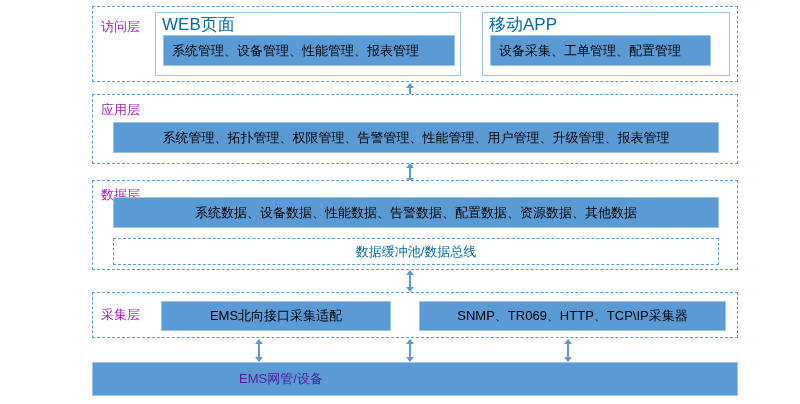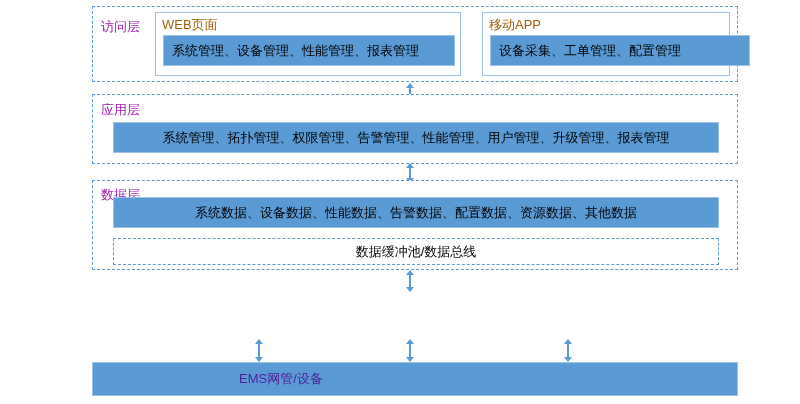--- a/index.html
+++ b/index.html
@@ -42,33 +42,33 @@
   .blue-box.left{justify-content:flex-start;padding-left:8px;}
 
   .white-card{
     position:absolute;
     background:#ffffff;
     border:1px solid #9DC3E6;
     box-sizing:border-box;
   }
   .card-title{
     position:absolute;
-    font-size:13px;
-    color:#a16207;
+    font-size:17px;
+    color:#0369a1;
     line-height:15px;
     white-space:nowrap;
   }
 
   .dashed-box{
     position:absolute;
     background:#ffffff;
     border:1px dashed #5B9BD5;
     box-sizing:border-box;
     display:flex;align-items:center;justify-content:center;
-    font-size:13px;color:#000000;white-space:nowrap;
+    font-size:13px;color:#0369a1;white-space:nowrap;
   }
 
   
   #bottom-bar{
     position:absolute;
     background:#5B9BD5;
     border:1px solid #9DC3E6;
     box-sizing:border-box;
   }
   .bottom-item{
@@ -102,21 +102,21 @@
   <div class="layer" style="left:92px;top:6px;width:646px;height:76px;">
     <div class="layer-label" style="left:8px;top:12px;">访问层</div>
 
     <div class="white-card" style="left:62px;top:5px;width:306px;height:64px;">
       <div class="card-title" style="left:6px;top:4px;">WEB页面</div>
       <div class="blue-box left" style="left:7px;top:22px;width:292px;height:31px;">系统管理、设备管理、性能管理、报表管理</div>
     </div>
 
     <div class="white-card" style="left:389px;top:5px;width:248px;height:64px;">
       <div class="card-title" style="left:6px;top:4px;">移动APP</div>
-      <div class="blue-box left" style="left:7px;top:22px;width:260px;height:31px;">设备采集、工单管理、配置管理</div>
+      <div class="blue-box left" style="left:7px;top:22px;width:221px;height:31px;">设备采集、工单管理、配置管理</div>
     </div>
   </div>
 
   <div class="arrow" style="left:403px;top:83px;width:14px;height:20px;">
     <div class="head up"></div>
     <div class="shaft" style="top:4px;height:12px;"></div>
     <div class="head down"></div>
   </div>
 
   <div class="layer" style="left:92px;top:94px;width:646px;height:70px;">
@@ -135,20 +135,25 @@
     <div class="blue-box center" style="left:20px;top:16px;width:606px;height:31px;">系统数据、设备数据、性能数据、告警数据、配置数据、资源数据、其他数据</div>
     <div class="dashed-box" style="left:20px;top:57px;width:606px;height:27px;">数据缓冲池/数据总线</div>
   </div>
 
   <div class="arrow" style="left:403px;top:270px;width:14px;height:22px;">
     <div class="head up"></div>
     <div class="shaft" style="top:4px;height:14px;"></div>
     <div class="head down"></div>
   </div>
 
+  <div class="layer" style="left:92px;top:292px;width:646px;height:46px;">
+    <div class="layer-label" style="left:8px;top:14px;">采集层</div>
+    <div class="blue-box center" style="left:68px;top:8px;width:230px;height:30px;">EMS北向接口采集适配</div>
+    <div class="blue-box center" style="left:326px;top:8px;width:307px;height:30px;">SNMP、TR069、HTTP、TCP\IP采集器</div>
+  </div>
 
   <div class="arrow" style="left:252px;top:339px;width:14px;height:23px;">
     <div class="head up"></div>
     <div class="shaft" style="top:4px;height:15px;"></div>
     <div class="head down"></div>
   </div>
   <div class="arrow" style="left:403px;top:339px;width:14px;height:23px;">
     <div class="head up"></div>
     <div class="shaft" style="top:4px;height:15px;"></div>
     <div class="head down"></div>

